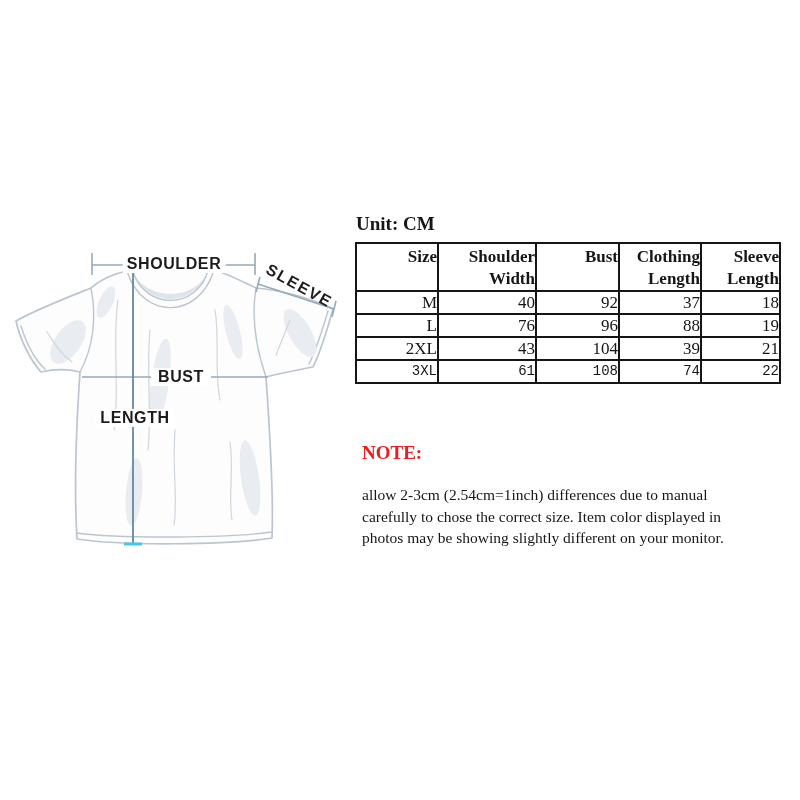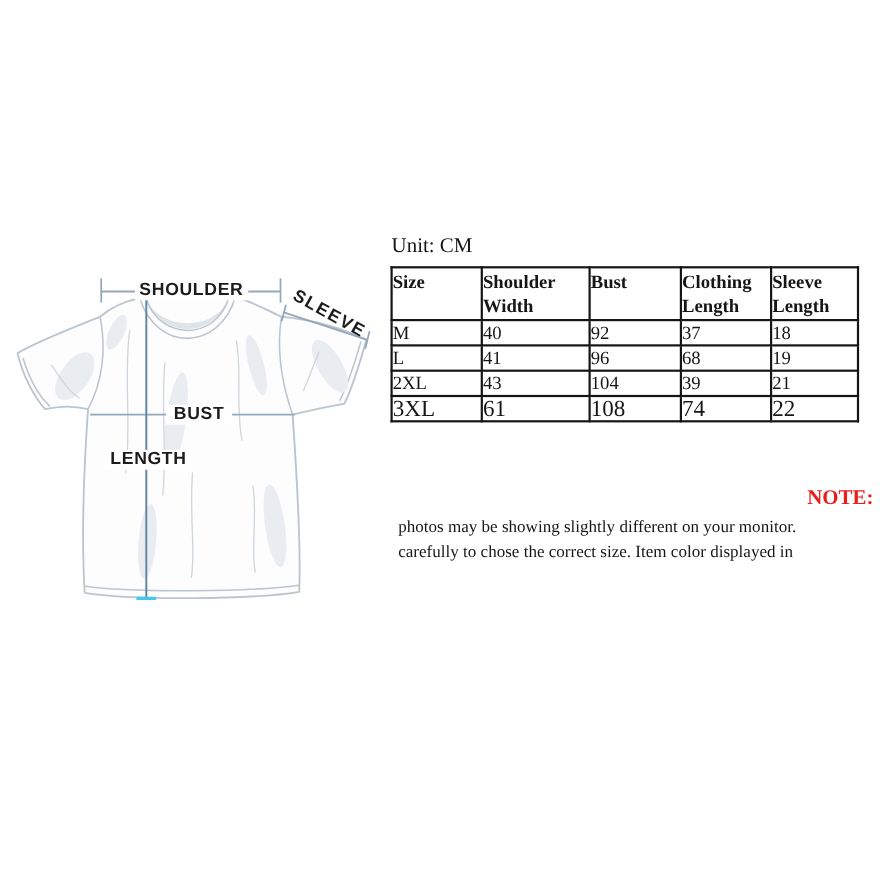--- a/index.html
+++ b/index.html
@@ -19,32 +19,32 @@
 
   .diagram-label{position:absolute;font-family:"Liberation Sans",sans-serif;font-weight:bold;
                  font-size:16px;color:#1c1c1c;letter-spacing:.6px;white-space:nowrap;}
   .lbl-shoulder{left:174px;top:264px;transform:translate(-50%,-50%);background:#fff;padding:0 4px;}
   .lbl-sleeve{left:299px;top:286px;transform:translate(-50%,-50%) rotate(29deg);letter-spacing:1.6px;}
   .lbl-bust{left:181px;top:377px;transform:translate(-50%,-50%);background:#fff;padding:0 7px;}
   .lbl-length{left:135px;top:418px;transform:translate(-50%,-50%);background:#fff;padding:0 5px;}
 
   
   .right-panel{position:absolute;left:355px;top:213px;width:430px;}
-  .unit-label{font-weight:normal;font-size:19px;margin:0 0 7px 1px;}
-  table.size{border-collapse:collapse;table-layout:fixed;width:424px;text-align:left;
+  .unit-label{font-weight:bold;font-size:19px;margin:0 0 7px 1px;}
+  table.size{border-collapse:collapse;table-layout:fixed;width:424px;text-align:right;
              font-family:"Liberation Serif",serif;border-radius:14px;}
   .size th,.size td{border:2px solid var(--table-border);overflow:hidden;}
   .size th{font-size:17px;font-weight:bold;vertical-align:top;padding:2px 0 0;height:44px;
            white-space:pre-line;line-height:22px;}
   .size td{font-size:17px;padding:0;height:21px;line-height:21px;}
-  .size tr.sans td{font-family:Liberation Serif, serif;font-size:21px;}
+  .size tr.sans td{font-family:Liberation Mono, monospace;font-size:14px;}
 
   
   .note{position:absolute;left:362px;top:442px;width:432px;}
-  .note-title{color:var(--note-red);font-weight:bold;font-size:19px;margin:0 0 5px;text-align:right;}
+  .note-title{color:var(--note-red);font-weight:bold;font-size:19px;margin:0 0 20px;}
   .note-line{font-size:15.5px;line-height:21.7px;white-space:nowrap;}
 </style>
 </head>
 <body>
 
 <div class="canvas">
 
   <svg class="shirt-svg" width="360" height="380" viewBox="0 230 360 380" xmlns="http://www.w3.org/2000/svg">
 
     <path class="outline" d="
@@ -138,23 +138,23 @@
       <tbody>
         <tr>
           <td>M</td>
           <td>40</td>
           <td>92</td>
           <td>37</td>
           <td>18</td>
         </tr>
         <tr>
           <td>L</td>
-          <td>41</td>
+          <td>76</td>
           <td>96</td>
-          <td>68</td>
+          <td>88</td>
           <td>19</td>
         </tr>
         <tr>
           <td>2XL</td>
           <td>43</td>
           <td>104</td>
           <td>39</td>
           <td>21</td>
         </tr>
         <tr class="sans">
@@ -163,17 +163,18 @@
           <td>108</td>
           <td>74</td>
           <td>22</td>
         </tr>
       </tbody>
     </table>
   </div>
 
   <div class="note">
     <div class="note-title">NOTE:</div>
+    <div class="note-line">allow 2-3cm (2.54cm=1inch) differences due to manual</div>
+    <div class="note-line">carefully to chose the correct size. Item color displayed in</div>
     <div class="note-line">photos may be showing slightly different on your monitor.</div>
-    <div class="note-line">carefully to chose the correct size. Item color displayed in</div>
   </div>
 
 </div>
 
 </body></html>

